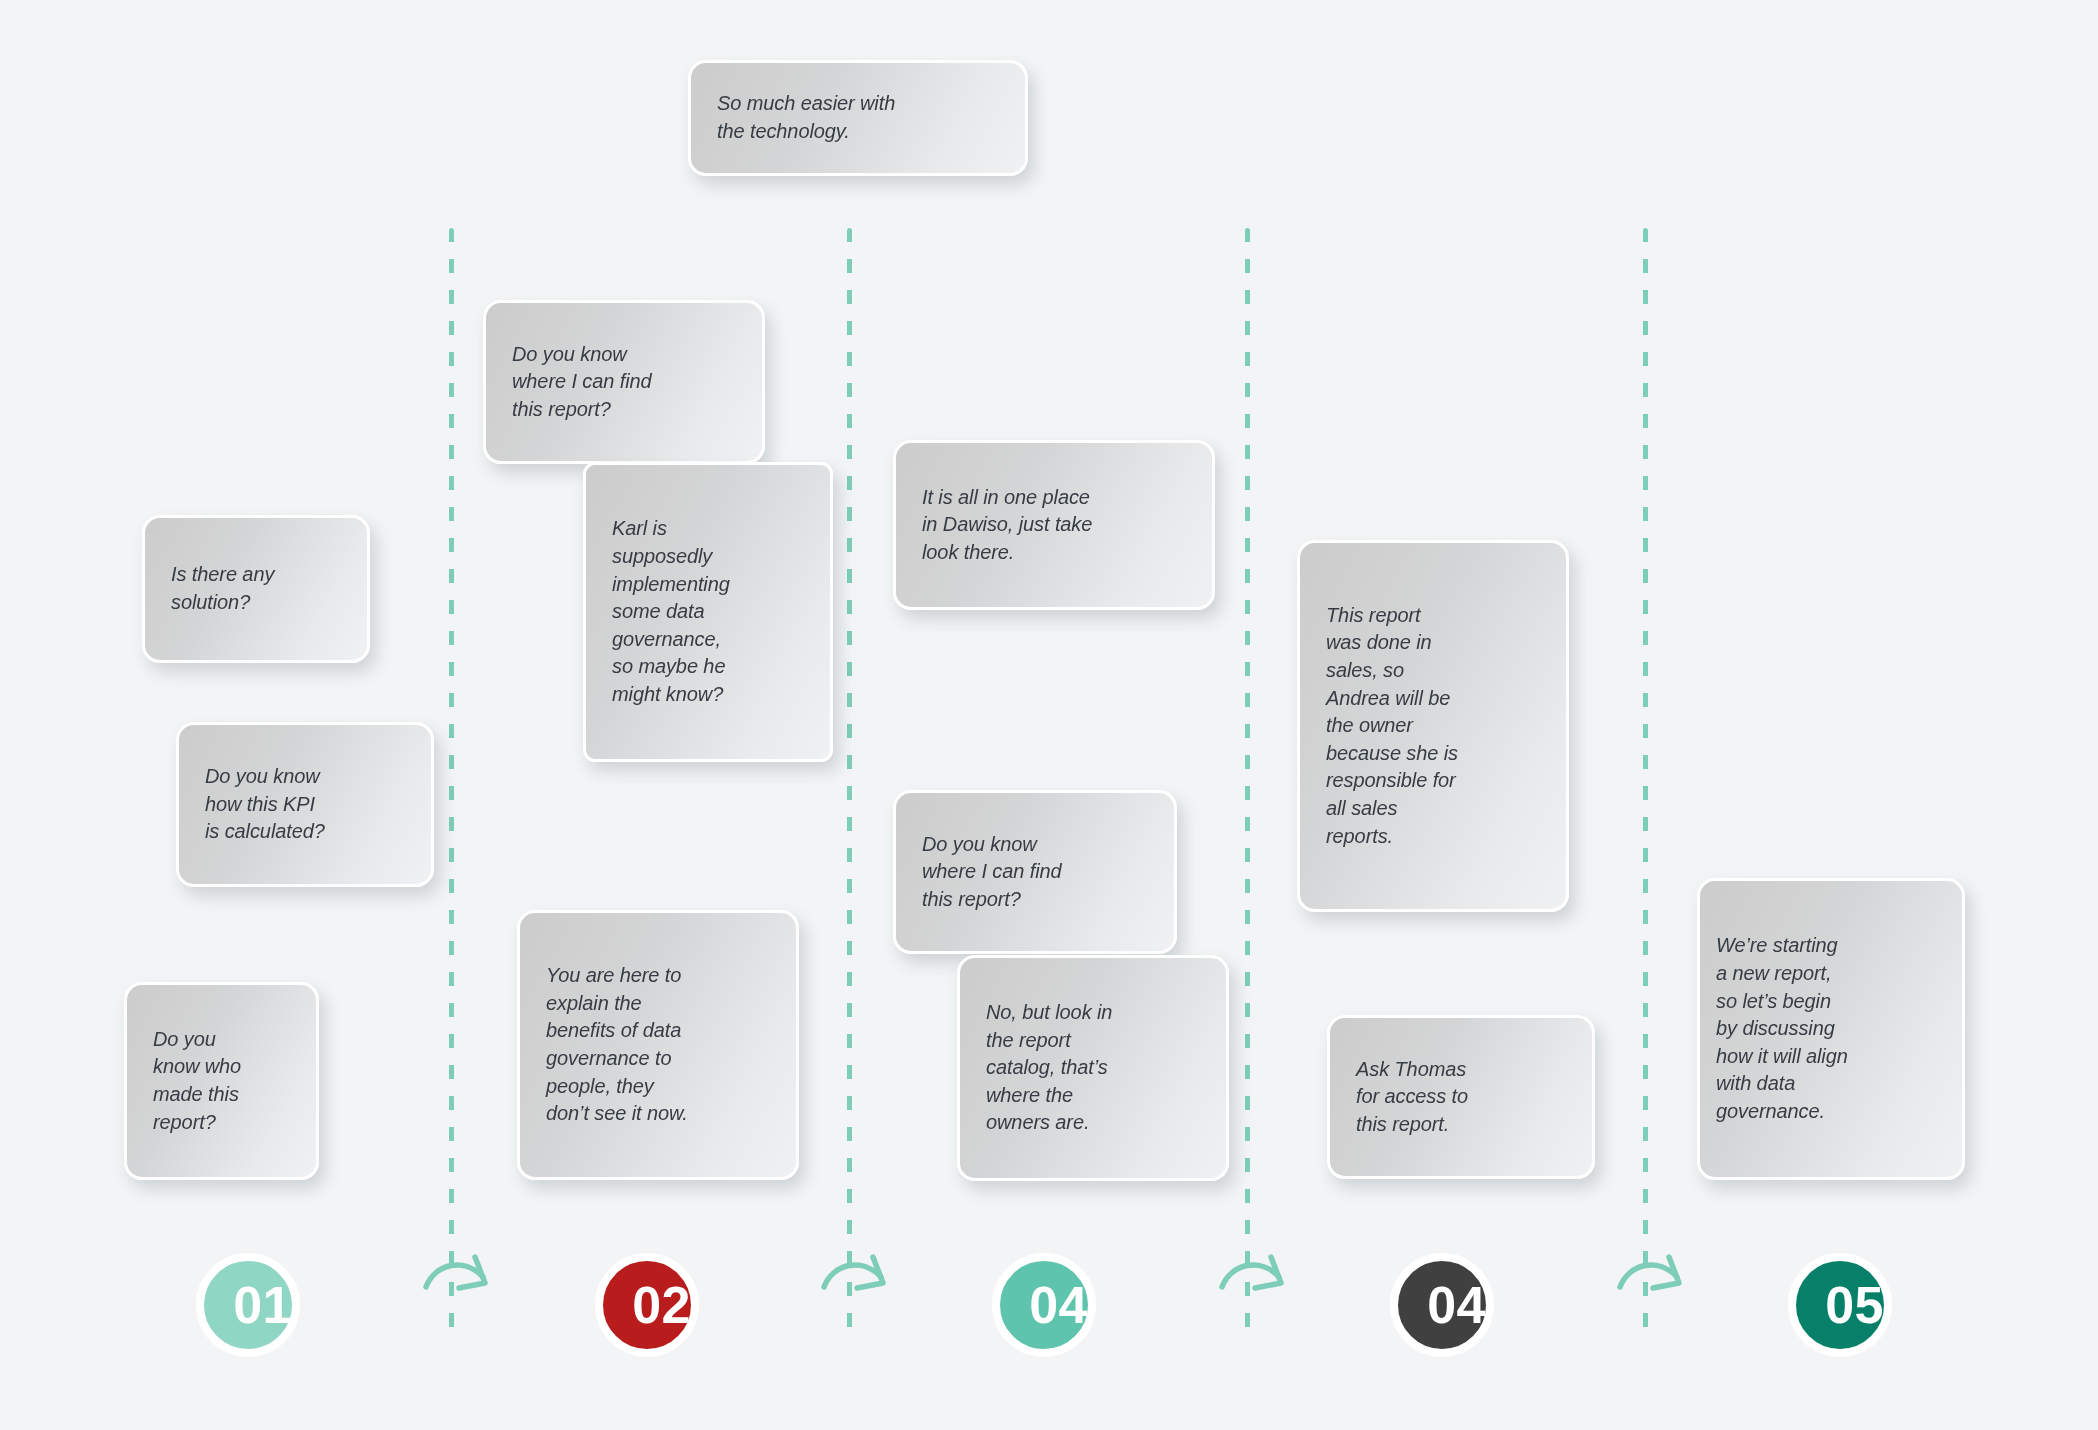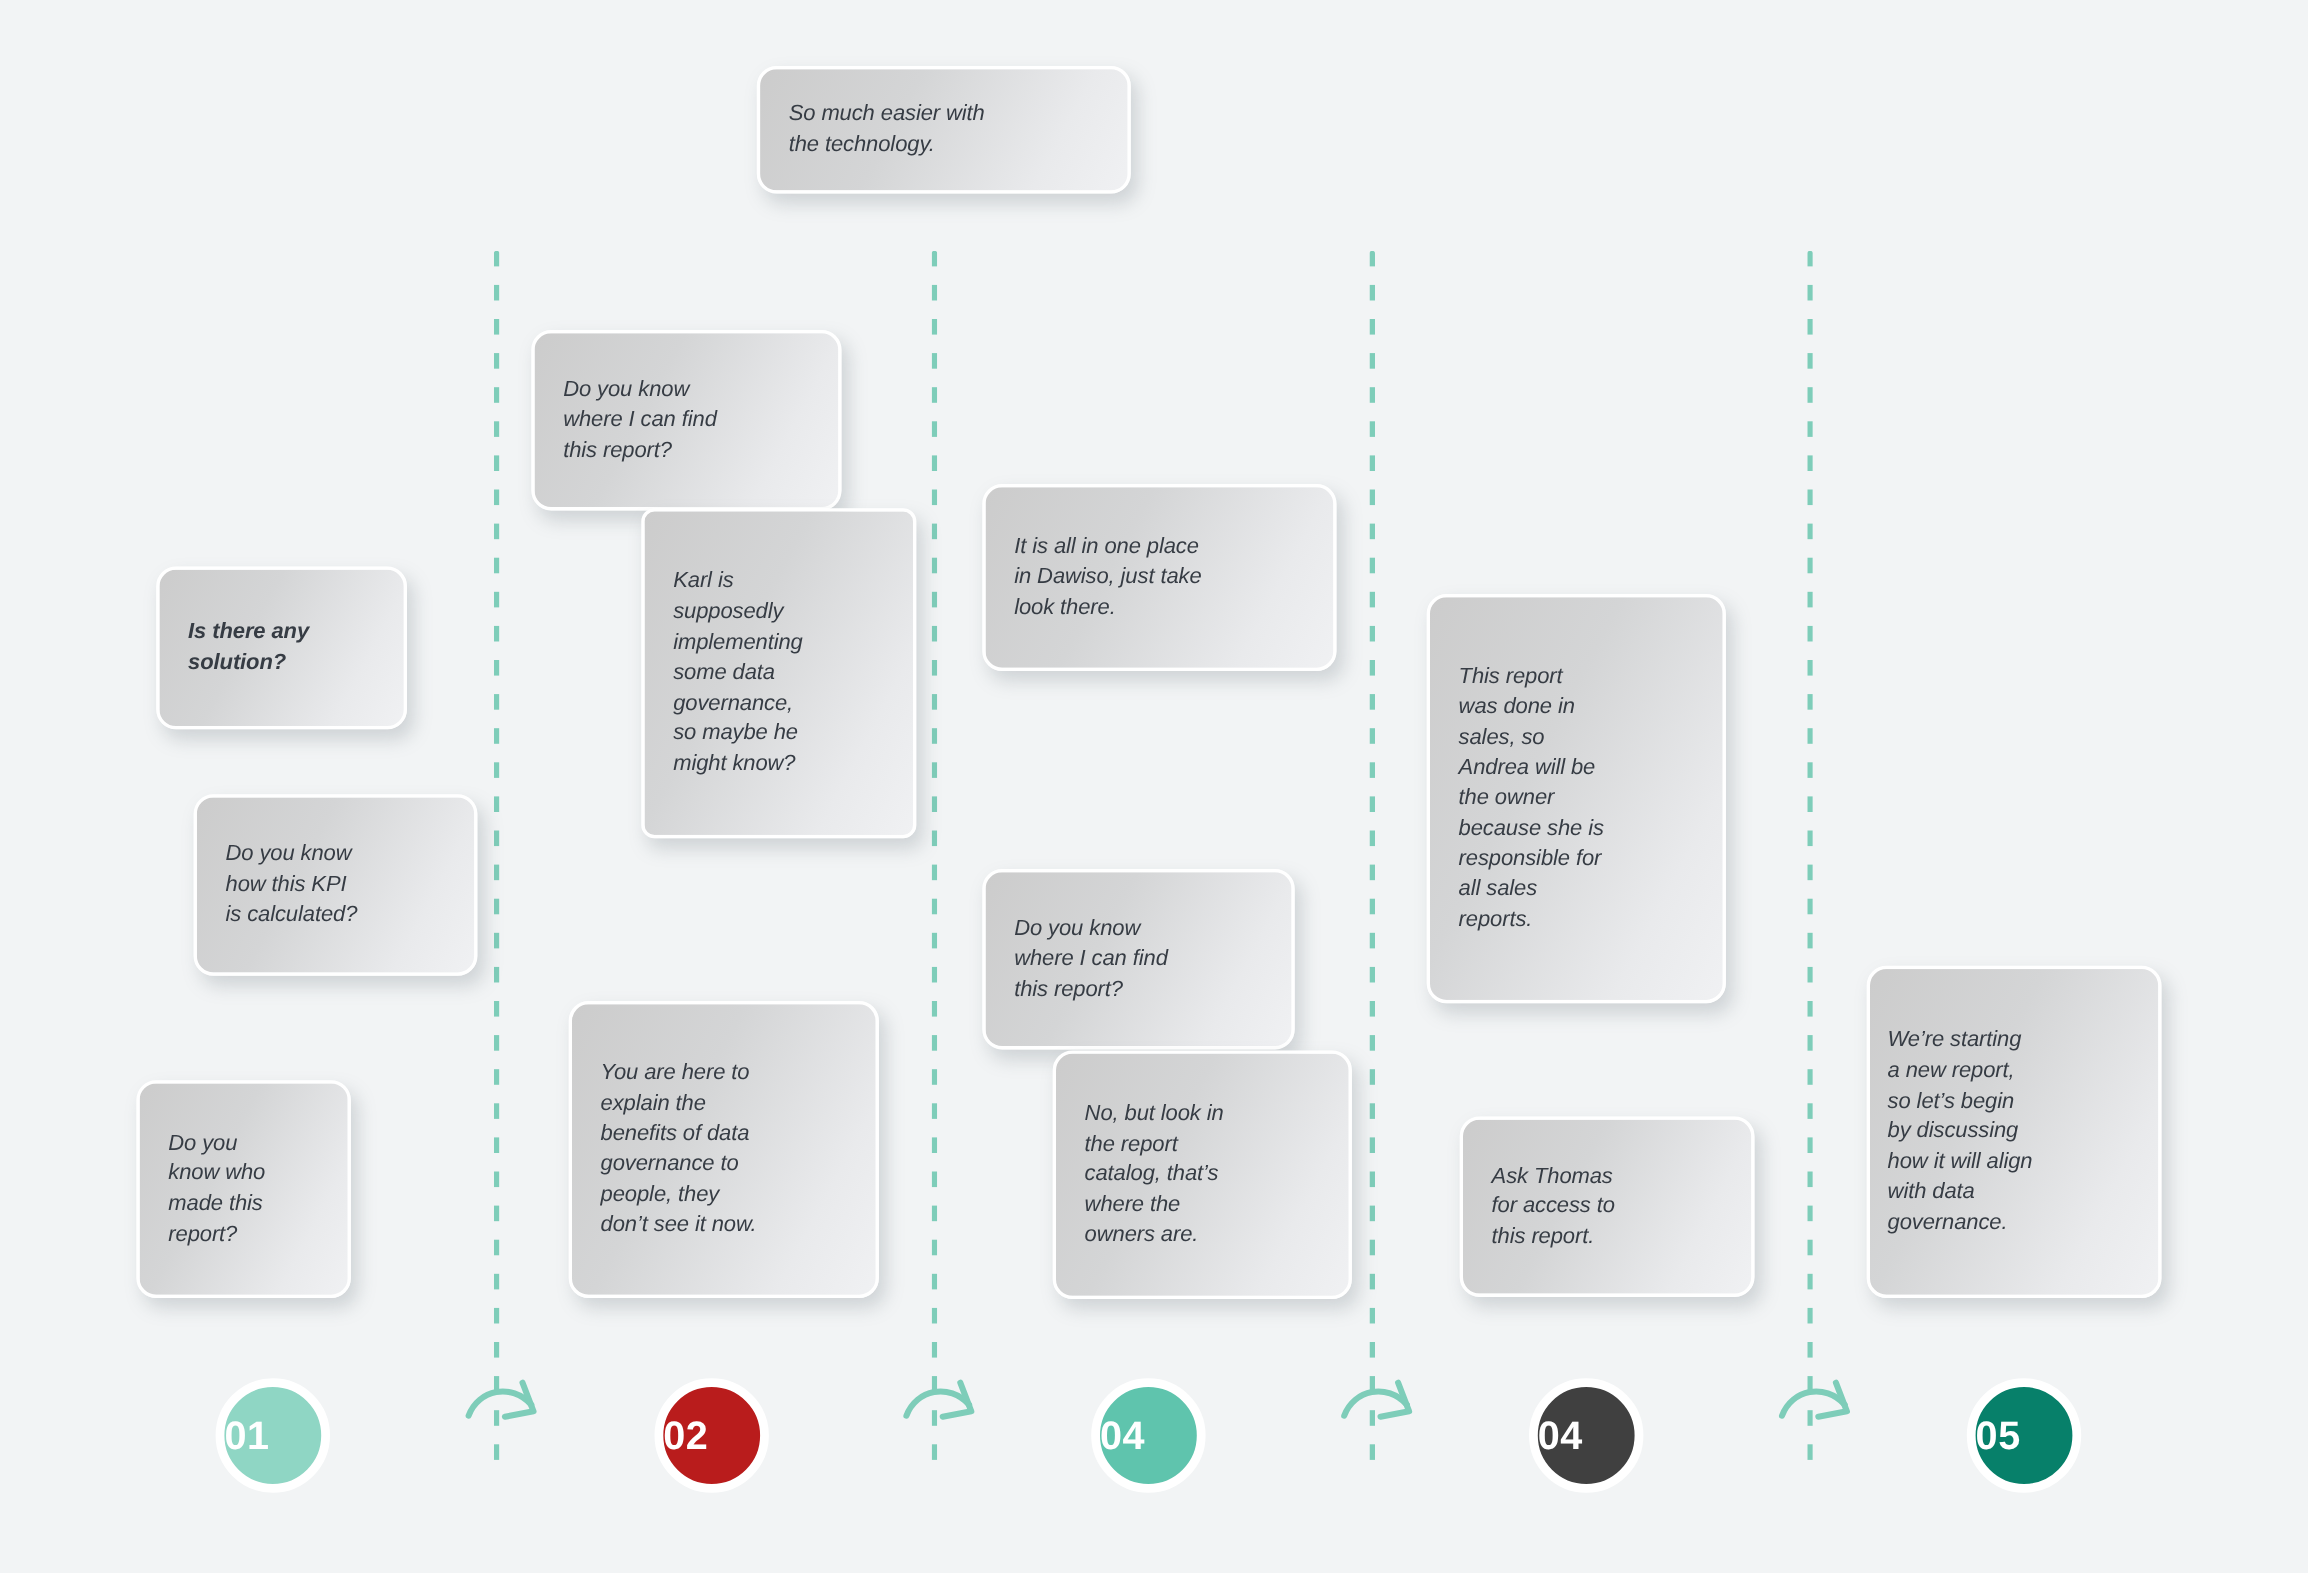--- a/index.html
+++ b/index.html
@@ -60,23 +60,23 @@
   
   .step {
     position: absolute;
     width: 104px;
     height: 104px;
     border-radius: 50%;
     border: 8px solid #ffffff;
     box-sizing: border-box;
     display: flex;
     align-items: center;
-    justify-content: flex-start;
+    justify-content: flex-end;
     color: #ffffff;
-    font-size: 36px;
+    font-size: 52px;
     font-weight: 700;
     letter-spacing: 0.5px;
     font-style: normal;
   }
 
   
   .arrow {
     position: absolute;
     width: 76px;
     height: 66px;
@@ -127,21 +127,21 @@
       <div class="bubble" style="left: 483px; top: 300px; width: 282px; height: 164px; color: rgb(54, 60, 68); border-color: rgb(255, 255, 255); z-index: 11;">Do you know
 where I can find
 this report?</div>
       <div class="bubble" style="left: 583px; top: 462px; width: 250px; height: 300px; color: rgb(54, 60, 68); border-color: rgb(255, 255, 255); z-index: 12; border-radius: 12px;">Karl is
 supposedly
 implementing
 some data
 governance,
 so maybe he
 might know?</div>
-      <div class="bubble" style="left: 142px; top: 515px; width: 228px; height: 148px; color: rgb(54, 60, 68); border-color: rgb(255, 255, 255); z-index: 13; font-weight: bold;">Is there any
+      <div class="bubble" style="left: 142px; top: 515px; width: 228px; height: 148px; color: rgb(54, 60, 68); border-color: rgb(255, 255, 255); z-index: 13;">Is there any
 solution?</div>
       <div class="bubble" style="left: 893px; top: 440px; width: 322px; height: 170px; color: rgb(54, 60, 68); border-color: rgb(255, 255, 255); z-index: 14;">It is all in one place
 in Dawiso, just take
 look there.</div>
       <div class="bubble" style="left: 1297px; top: 540px; width: 272px; height: 372px; color: rgb(54, 60, 68); border-color: rgb(255, 255, 255); z-index: 15;">This report
 was done in
 sales, so
 Andrea will be
 the owner
 because she is

